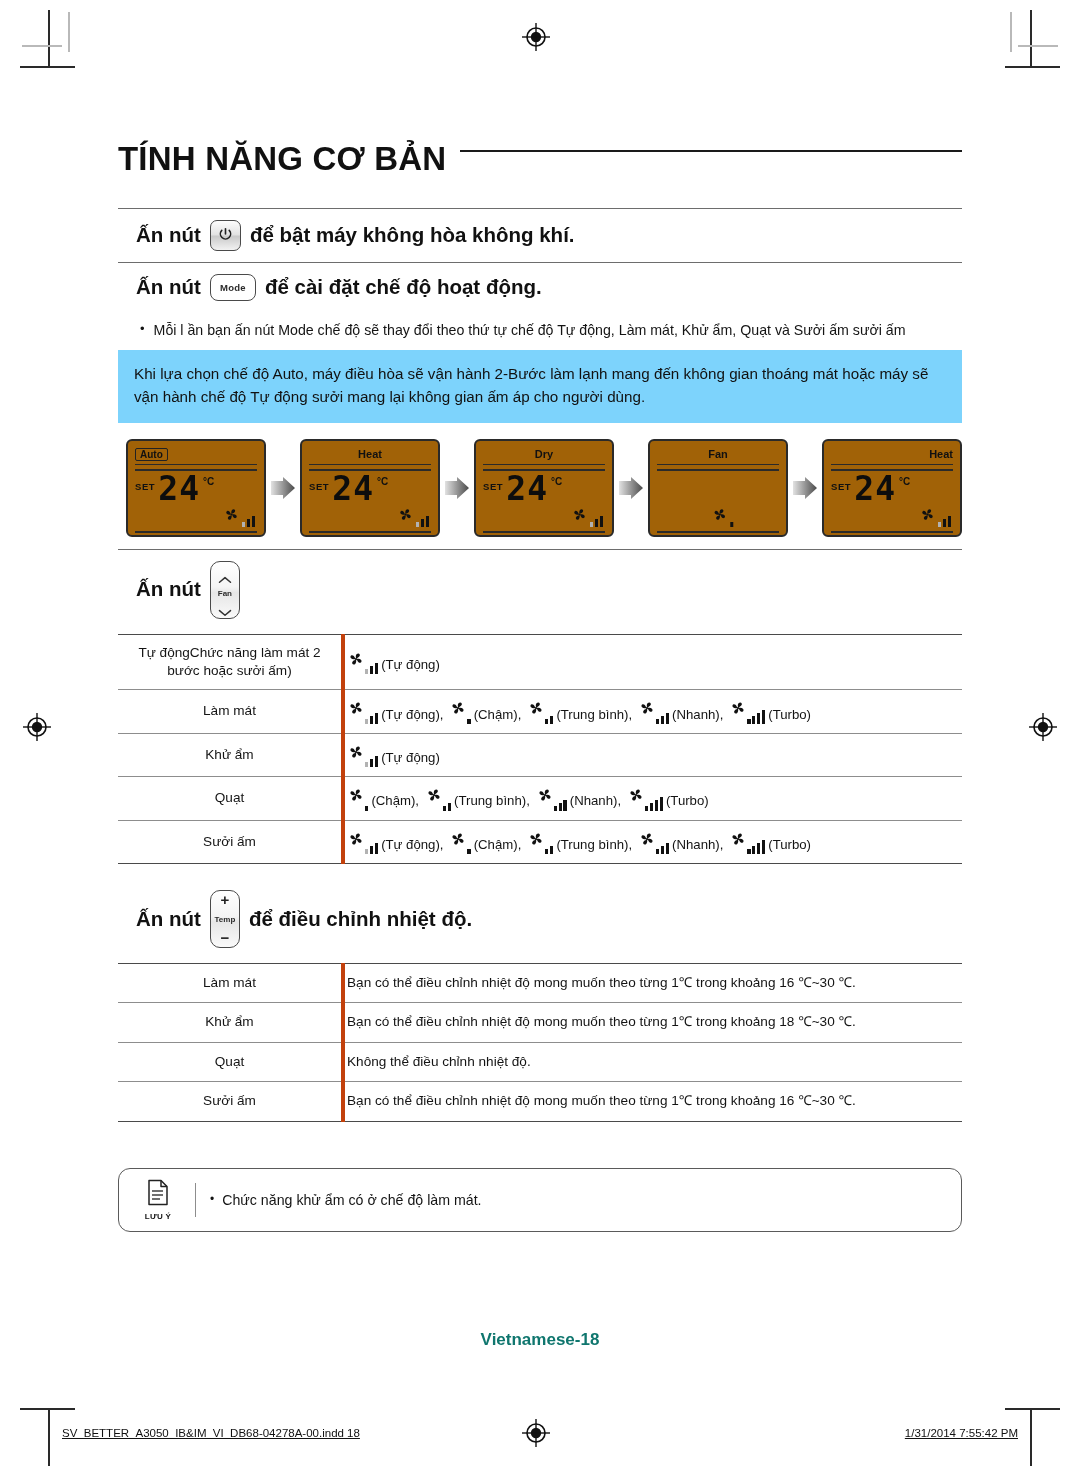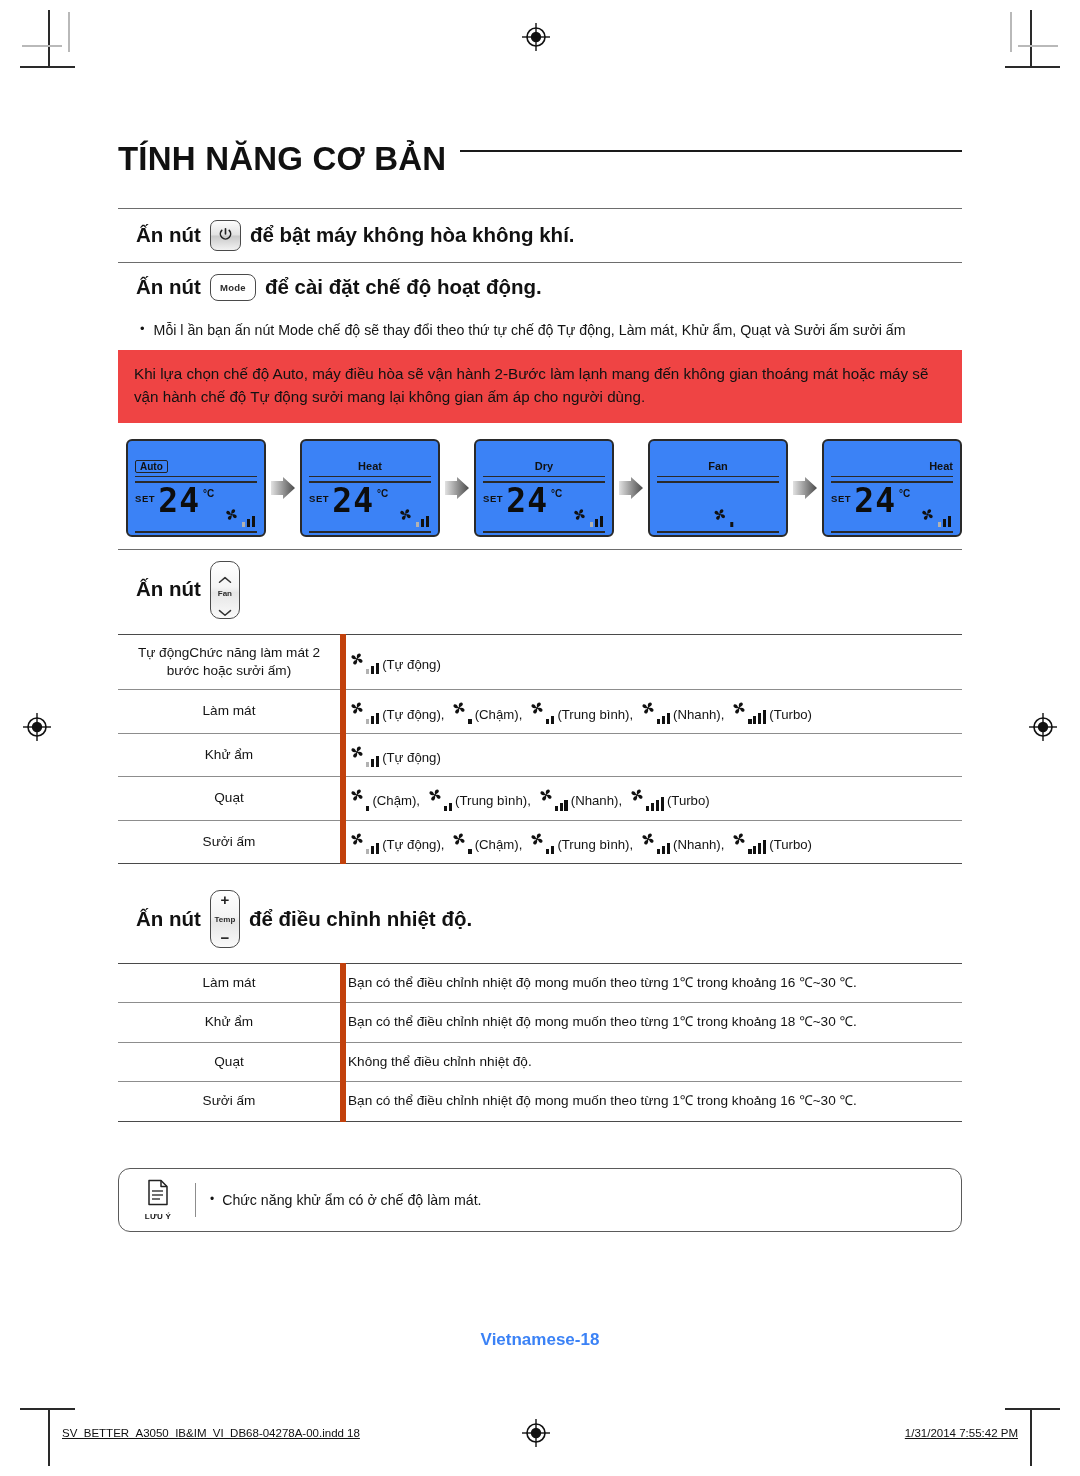--- a/index.html
+++ b/index.html
@@ -92,21 +92,21 @@
     align-items: center; justify-content: space-between;
     padding: 3px 0 3px 0;
     flex: none;
   }
   .btn-stepper .lbl { font-size: 8px; font-weight: bold; color: #2b2b2b; }
   .btn-stepper .chev { display: block; }
   .btn-stepper .sign { font-size: 15px; font-weight: bold; line-height: .8; color: #222; }
 
   
   .callout {
-    background: #ef4444;
+    background: #7dd3fc;
     padding: 13px 16px 14px 16px;
     font-size: 15.2px;
     line-height: 1.5;
     color: #111;
     margin: 8px 0 16px 0;
   }
 
   
   .bullet {
     display: flex; gap: 9px;
@@ -121,23 +121,23 @@
   .lcd-strip {
     display: flex; align-items: center;
     gap: 0;
     margin: 6px 0 12px 8px;
   }
   .lcd {
     width: 140px; height: 98px;
     border: 2px solid #2a2a2a;
     border-radius: 6px;
     position: relative;
-    background: #3b82f6;
+    background: #a16207;
     flex: none;
-    padding: 17px 7px 0 7px;
+    padding: 5px 7px 0 7px;
     display: flex; flex-direction: column;
   }
   .lcd .mode-label {
     font-size: 11px; font-weight: bold;
     color: #111; height: 16px; line-height: 16px;
   }
   .lcd .mode-label.boxed span {
     border: 1.4px solid #222; padding: 0 4px; border-radius: 2px;
     font-size: 10px;
   }
@@ -194,21 +194,21 @@
     padding: 9px 10px;
     font-size: 13.6px;
     color: #141414;
     vertical-align: middle;
   }
   table.spec tr:first-child td { border-top: 1.8px solid #4a4a4a; }
   table.spec tr:last-child td { border-bottom: 1.8px solid #4a4a4a; }
   table.spec td.mode {
     width: 225px;
     text-align: center;
-    border-right: 6px solid #c2410c;
+    border-right: 4px solid #c2410c;
     line-height: 1.35;
   }
   table.spec td.val { padding-left: 2px; line-height: 1.5; }
 
   
   .notebox {
     border: 1.5px solid #5a5a5a;
     border-radius: 12px;
     margin-top: 46px;
     min-height: 62px;
@@ -226,21 +226,21 @@
   .note-body { display: flex; gap: 8px; font-size: 14.2px; color: #141414; }
   .note-body .dot { font-size: 12px; }
 
   
   .pagenum {
     position: absolute;
     left: 0; right: 0; top: 1330px;
     text-align: center;
     font-size: 17px;
     font-weight: bold;
-    color: #3b82f6;
+    color: #0f766e;
   }
   .filefoot {
     position: absolute;
     top: 1427px;
     font-size: 11.5px;
     color: #111;
     white-space: nowrap;
     text-decoration: underline;
   }
   .filefoot.l { left: 62px; }

